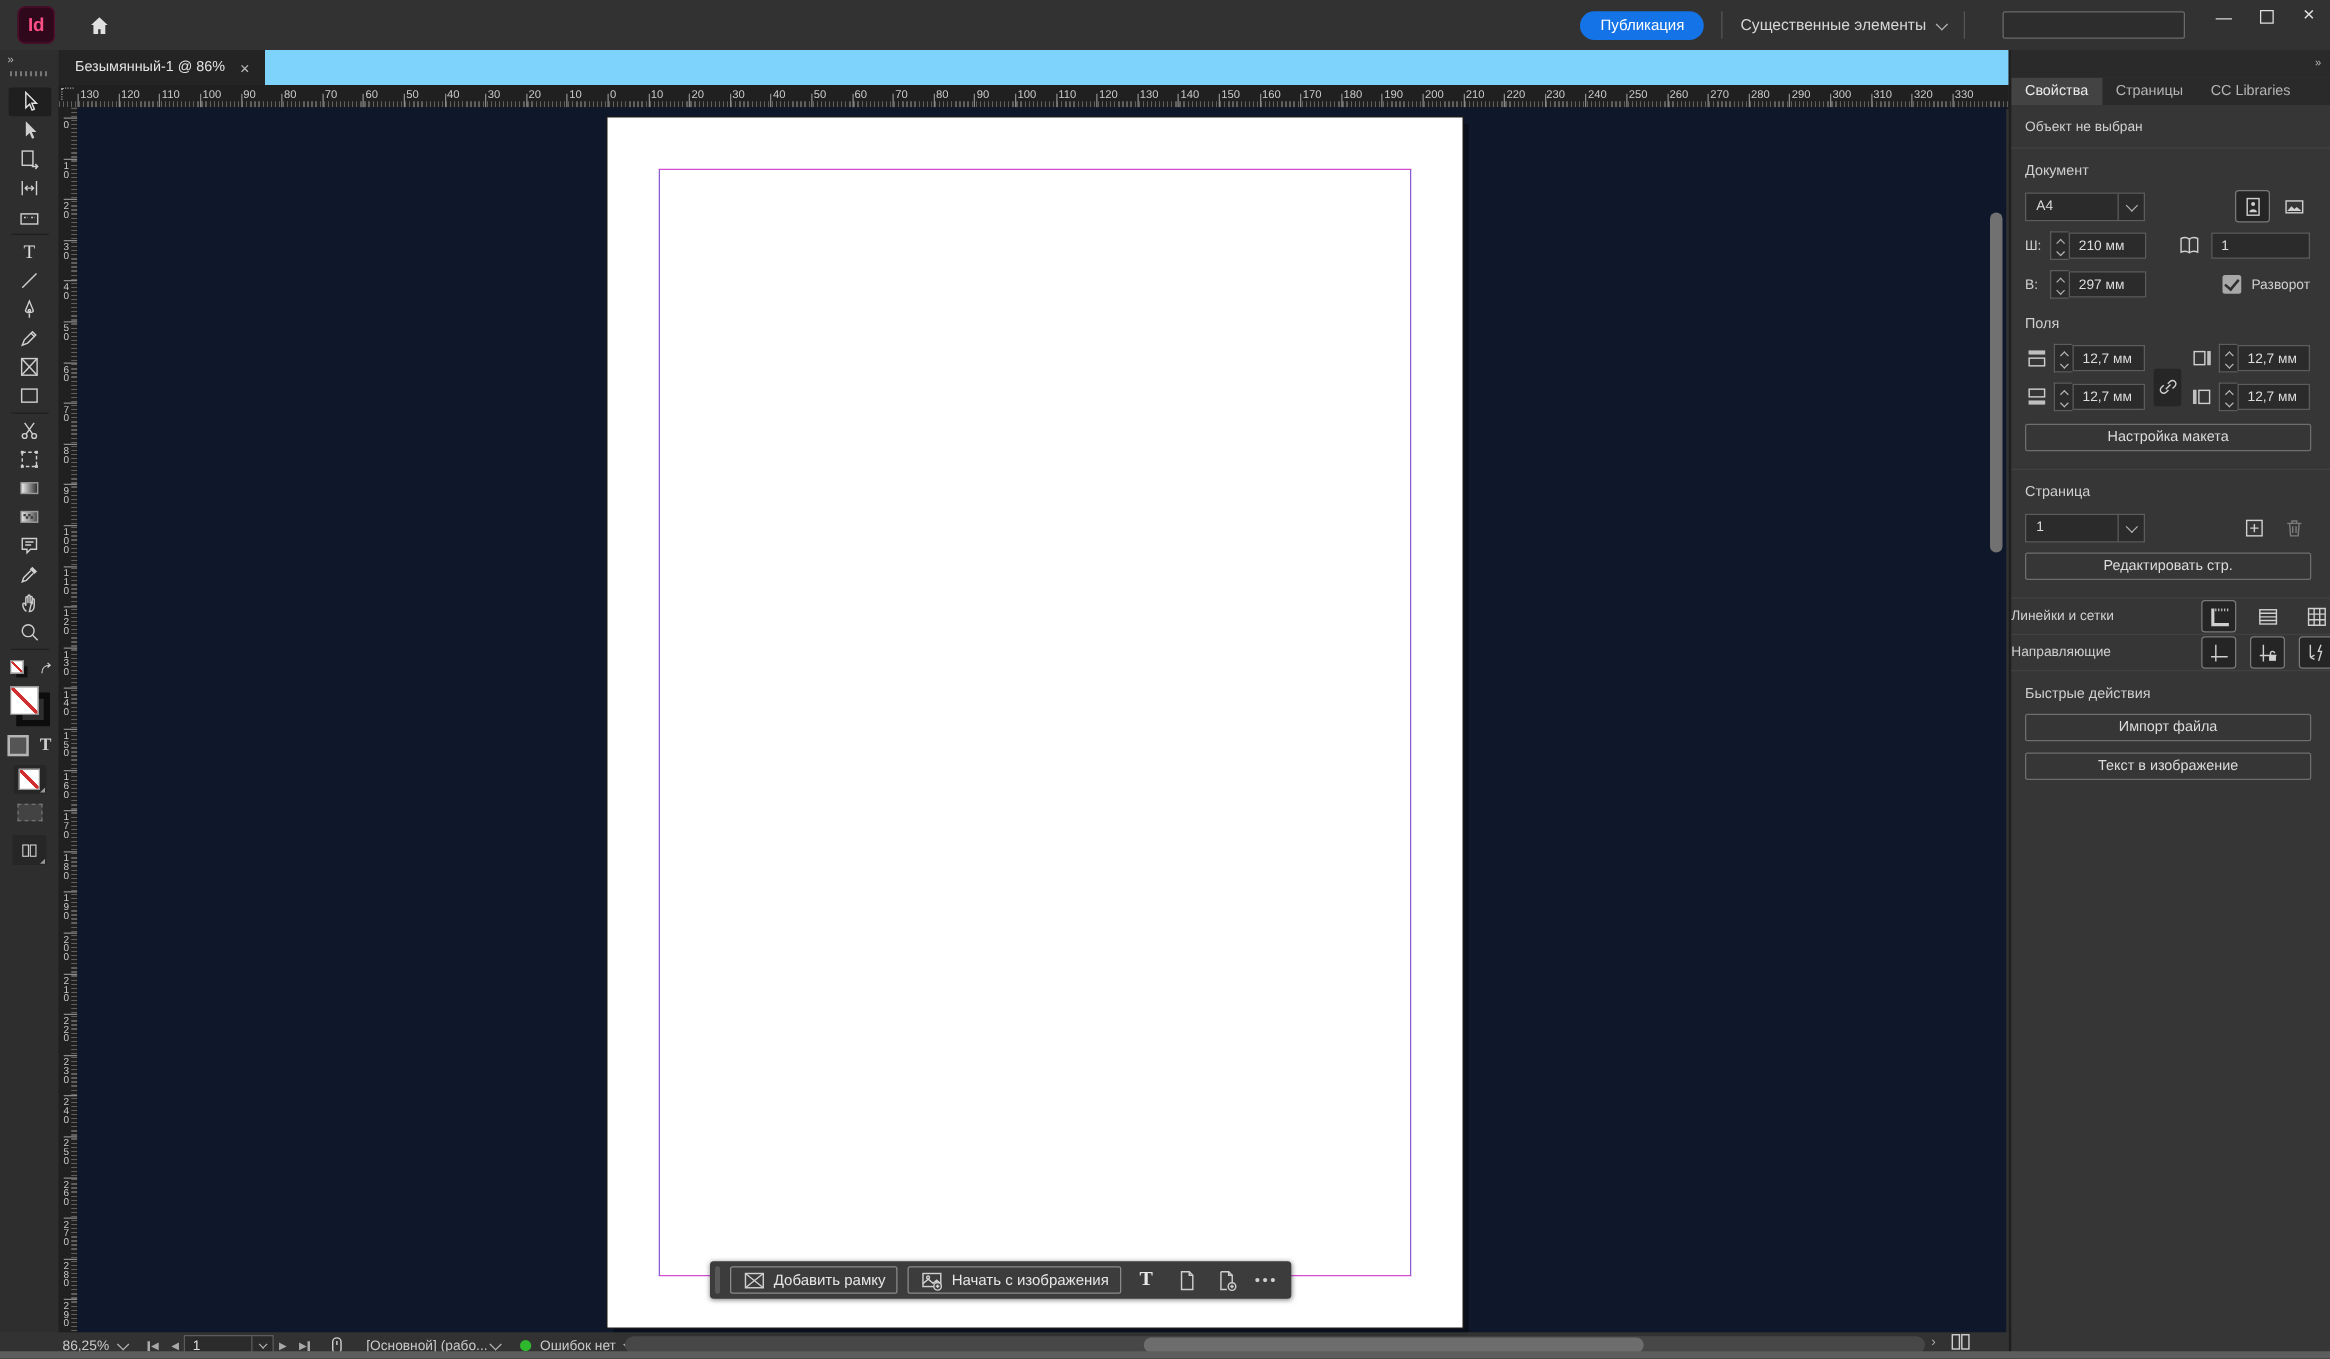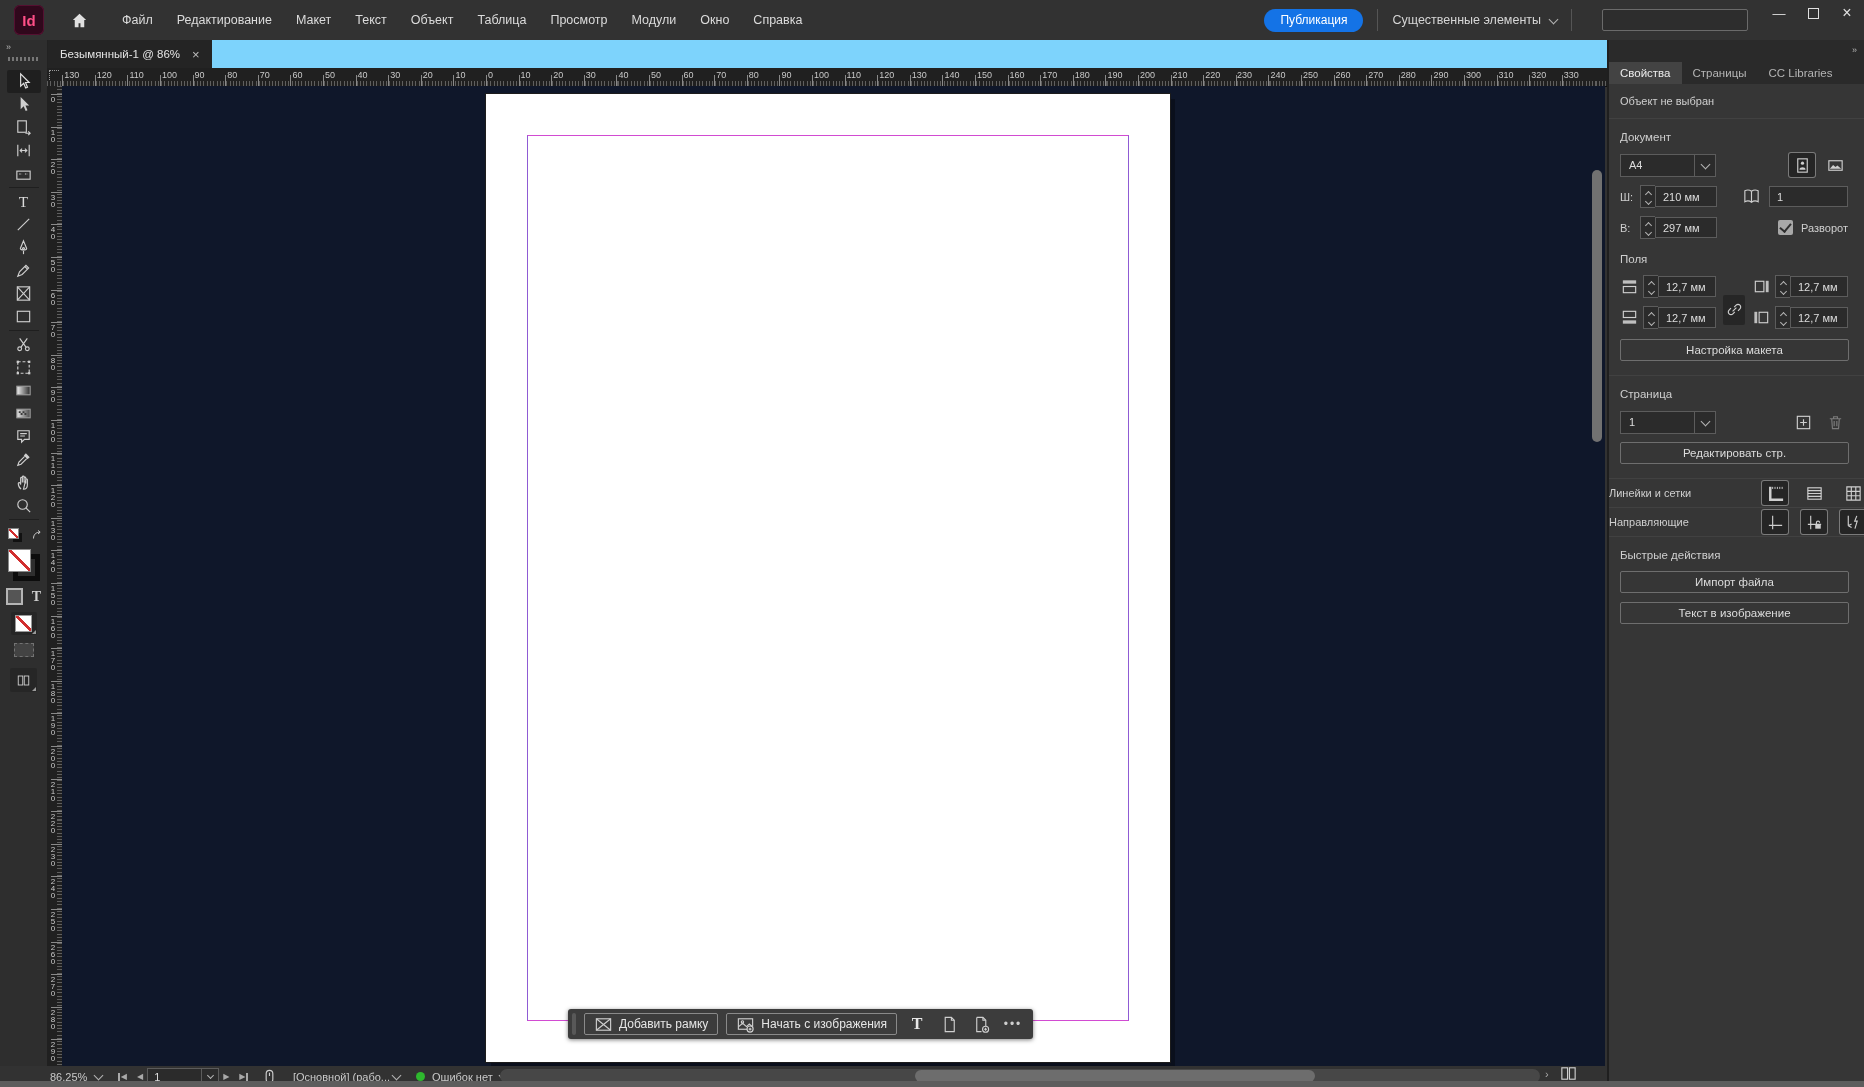--- a/index.html
+++ b/index.html
@@ -138,32 +138,20 @@
 
   <div id="menubar" class="abs">
     <div id="id-logo">Id</div>
     <div id="home-btn">
         <span>
           <svg width="19" height="19" viewBox="0 0 20 20" fill="none" stroke="#cfcfcf" stroke-width="1.2">
             <path d="M10 3L3 9.5h2V17h4v-4h2v4h4V9.5h2z" fill="#e0e0e0" stroke="none"></path>
           </svg>
         </span>
       </div>
-    <div id="menu-items">
-        <div class="menu-item">Файл</div>
-        <div class="menu-item">Редактирование</div>
-        <div class="menu-item">Макет</div>
-        <div class="menu-item">Текст</div>
-        <div class="menu-item">Объект</div>
-        <div class="menu-item">Таблица</div>
-        <div class="menu-item">Просмотр</div>
-        <div class="menu-item">Модули</div>
-        <div class="menu-item">Окно</div>
-        <div class="menu-item">Справка</div>
-      </div>
     <div id="menubar-right">
       <button id="publish-btn">Публикация</button>
       <div class="vsep"></div>
       <div id="workspace-switcher">
         <span>Существенные элементы</span>
         <span class="cv"></span>
       </div>
       <div class="vsep"></div>
       <input id="search-input" value="" style="">
       <div id="window-controls">

